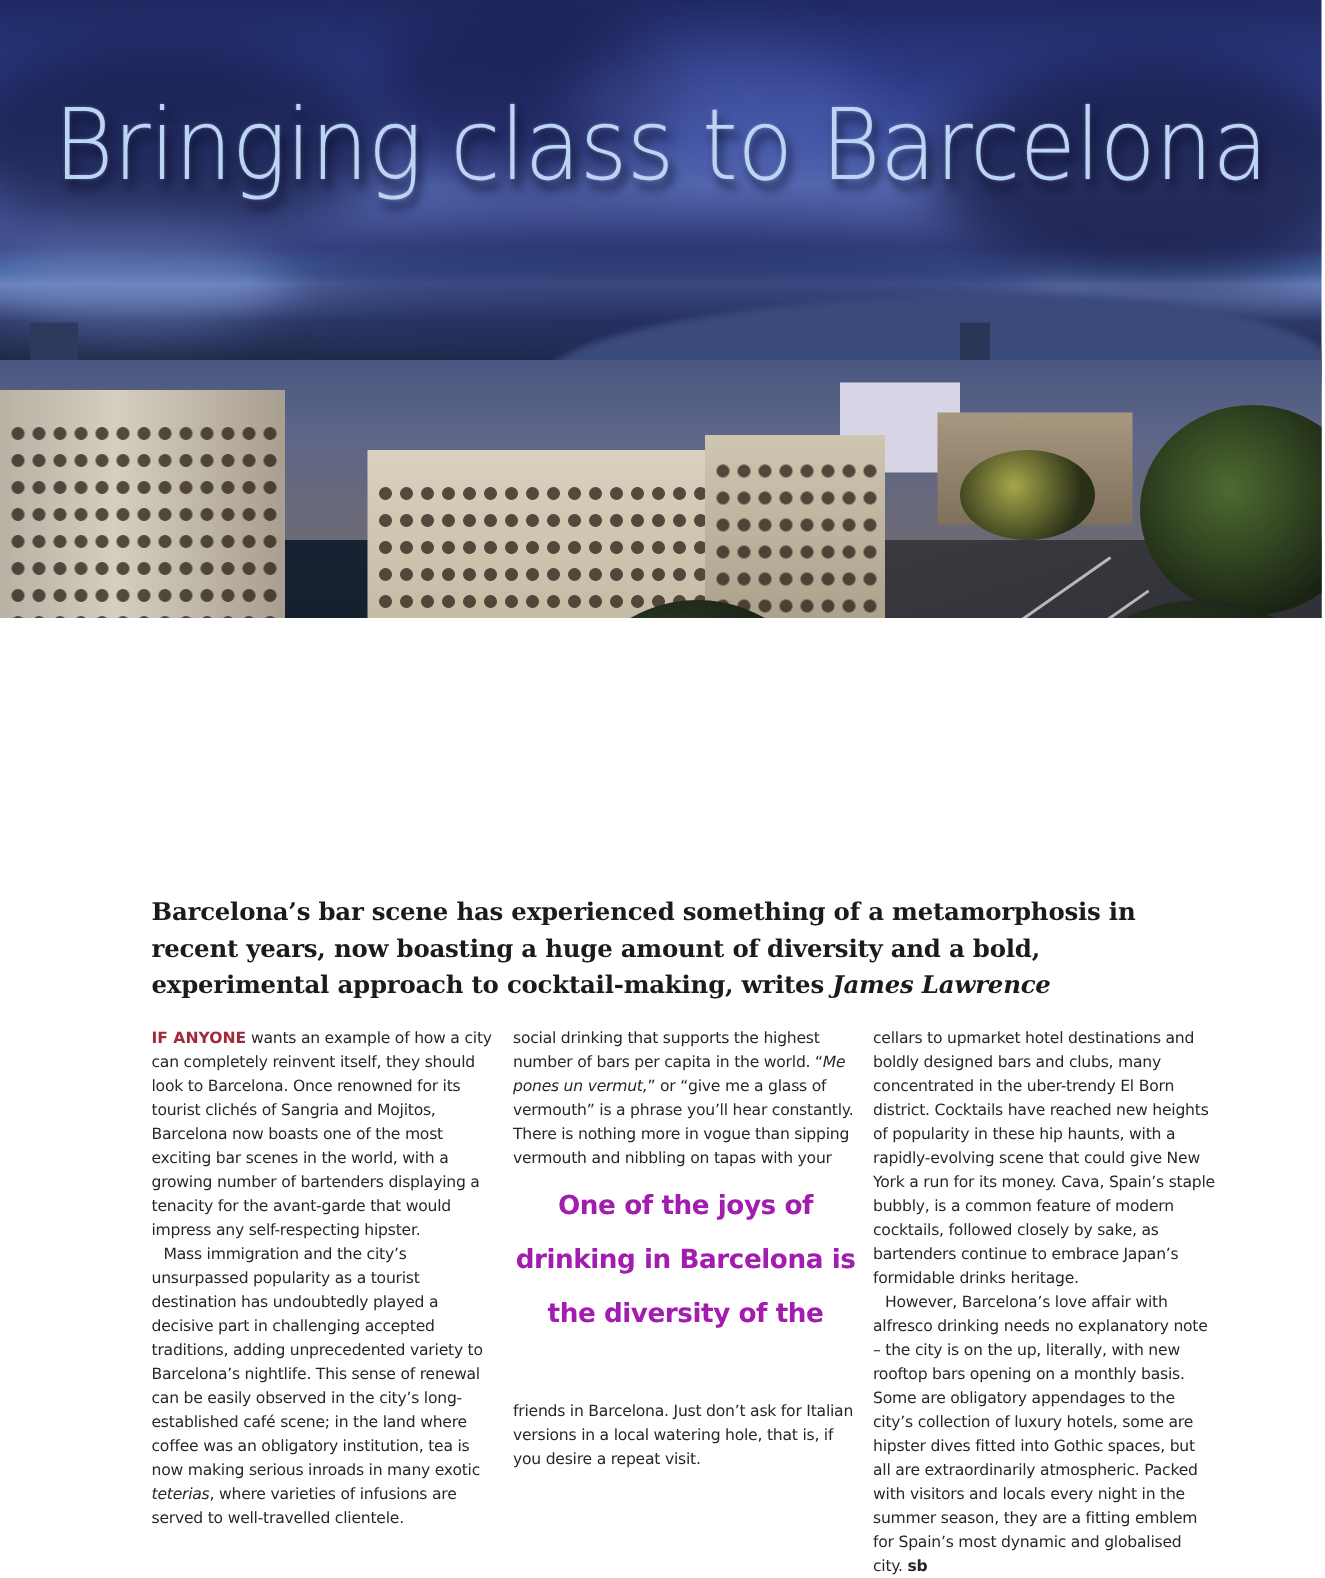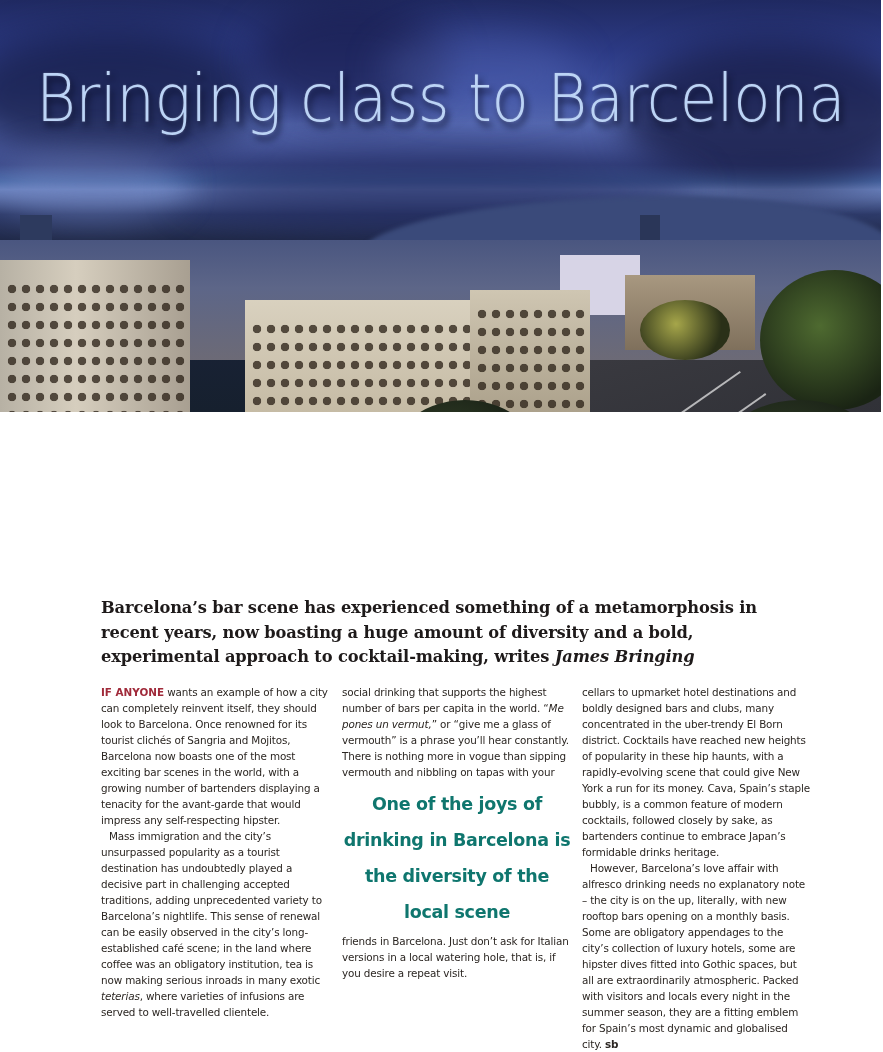--- a/index.html
+++ b/index.html
@@ -96,21 +96,21 @@
     .col2 { left: 342px; top: 684px; }
     .col2b { left: 342px; top: 933px; }
     .col3 { left: 582px; }
     .dropin { color: #a02a3a; font-weight: bold; letter-spacing: 0; }
     .it { font-style: italic; }
     .sign { font-weight: bold; }
 
     .pullquote {
       position: absolute; left: 342px; top: 786px; width: 230px; text-align: center;
       font-family: "DejaVu Sans", sans-serif; font-weight: bold; font-size: 17.5px; line-height: 36px;
-      color: #0f766e; letter-spacing: -0.3px;
+      color: #a21caf; letter-spacing: -0.3px;
     }
     .pullquote span { display: block; }
   </style>
 </head>
 <body>
 
 <div class="hero">
   <div class="cloud c1"></div>
   <div class="cloud c2"></div>
   <div class="cloud c3"></div>
@@ -138,37 +138,36 @@
   <div class="tree t6"></div>
   <div class="tree t1"></div>
   <div class="tree t2"></div>
   <div class="tree t3"></div>
   <div class="tree t4"></div>
   <div class="tree t5"></div>
   <h1 class="title" style="margin:0;">Bringing class to Barcelona</h1>
 </div>
 
 <div class="standfirst">
-  <span>Barcelona’s bar scene has experienced something of a metamorphosis in recent years, now boasting a huge amount of diversity and a bold, experimental approach to cocktail-making, writes </span><span class="byline">James Bringing</span>
+  <span>Barcelona’s bar scene has experienced something of a metamorphosis in recent years, now boasting a huge amount of diversity and a bold, experimental approach to cocktail-making, writes </span><span class="byline">James Lawrence</span>
 </div>
 
 <div class="col col1">
   <p><span class="dropin">IF ANYONE</span><span> wants an example of how a city can completely reinvent itself, they should look to Barcelona. Once renowned for its tourist clichés of Sangria and Mojitos, Barcelona now boasts one of the most exciting bar scenes in the world, with a growing number of bartenders displaying a tenacity for the avant-garde that would impress any self-respecting hipster.</span></p>
   <p><span>Mass immigration and the city’s unsurpassed popularity as a tourist destination has undoubtedly played a decisive part in challenging accepted traditions, adding unprecedented variety to Barcelona’s nightlife. This sense of renewal can be easily observed in the city’s long-established café scene; in the land where coffee was an obligatory institution, tea is now making serious inroads in many exotic </span><span class="it">teterias</span><span>, where varieties of infusions are served to well-travelled clientele.</span></p>
 </div>
 
 <div class="col col2">
   <p><span>social drinking that supports the highest number of bars per capita in the world. “</span><span class="it">Me pones un vermut,</span><span>” or “give me a glass of vermouth” is a phrase you’ll hear constantly. There is nothing more in vogue than sipping vermouth and nibbling on tapas with your</span></p>
 </div>
 
 <div class="pullquote">
   <span>One of the joys of</span>
   <span>drinking in Barcelona is</span>
   <span>the diversity of the</span>
-  <span>local scene</span>
 </div>
 
 <div class="col col2b">
   <p>friends in Barcelona. Just don’t ask for Italian versions in a local watering hole, that is, if you desire a repeat visit.</p>
 </div>
 
 <div class="col col3">
   <p>cellars to upmarket hotel destinations and boldly designed bars and clubs, many concentrated in the uber-trendy El Born district. Cocktails have reached new heights of popularity in these hip haunts, with a rapidly-evolving scene that could give New York a run for its money. Cava, Spain’s staple bubbly, is a common feature of modern cocktails, followed closely by sake, as bartenders continue to embrace Japan’s formidable drinks heritage.</p>
   <p><span>However, Barcelona’s love affair with alfresco drinking needs no explanatory note – the city is on the up, literally, with new rooftop bars opening on a monthly basis. Some are obligatory appendages to the city’s collection of luxury hotels, some are hipster dives fitted into Gothic spaces, but all are extraordinarily atmospheric. Packed with visitors and locals every night in the summer season, they are a fitting emblem for Spain’s most dynamic and globalised city. </span><span class="sign">sb</span></p>
 </div>

